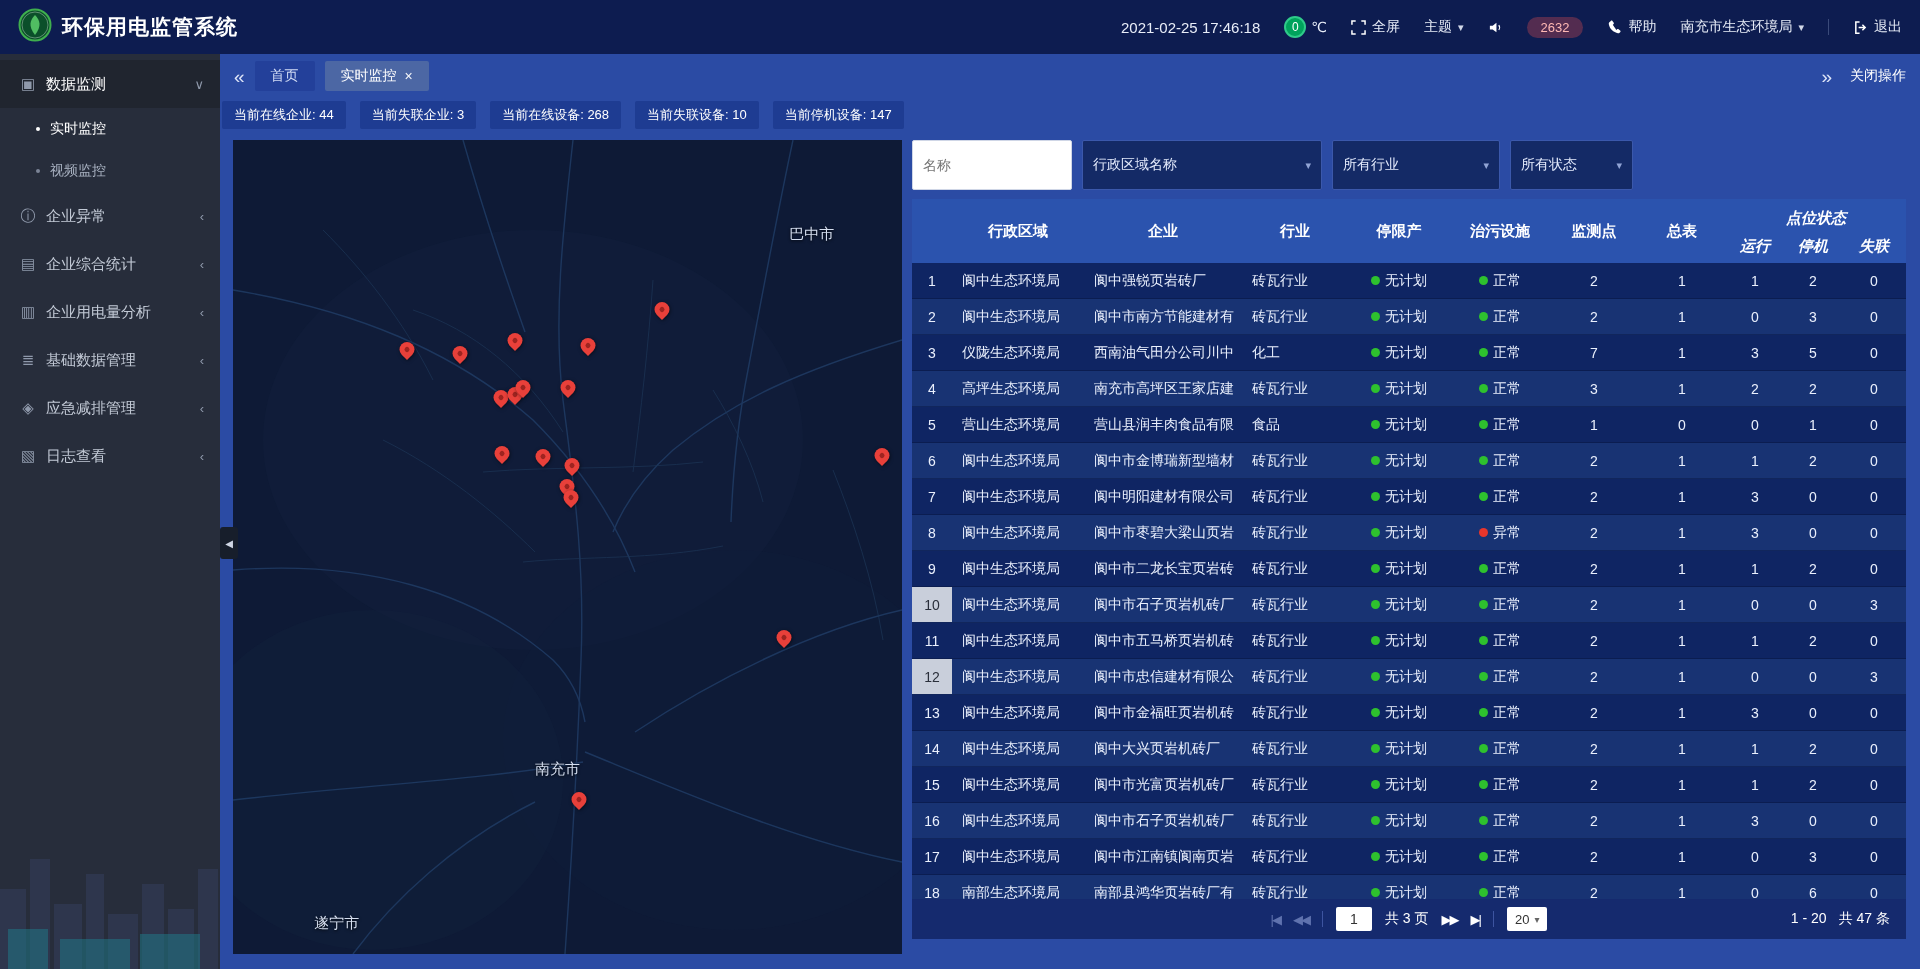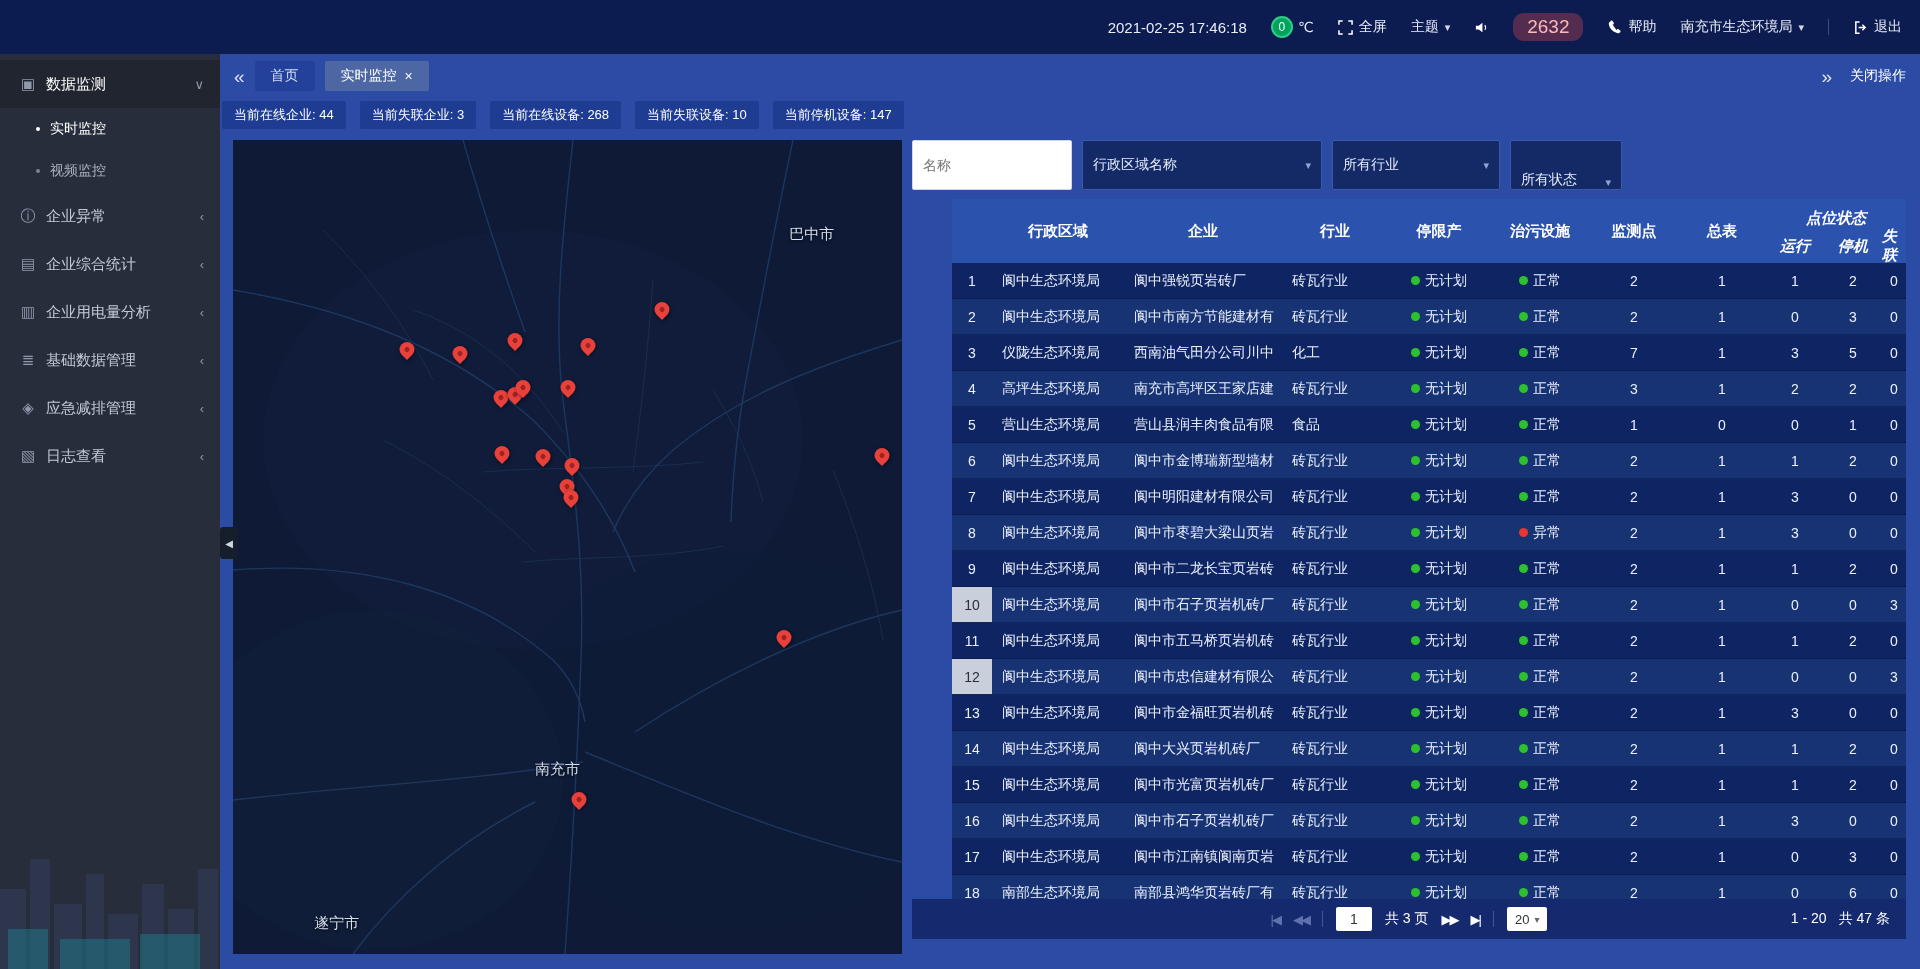--- a/index.html
+++ b/index.html
@@ -11,21 +11,21 @@
   .topbar{flex:0 0 54px;background:#0d1c50;display:flex;align-items:center;padding:0 18px;color:#fff;}
   .brand{display:flex;align-items:center;gap:10px;}
   .brand h1{font-size:21px;font-weight:bold;letter-spacing:1px;}
   .top-right{margin-left:auto;display:flex;align-items:center;gap:24px;font-size:14px;color:#e8edf8;}
   .datetime{font-size:15px;}
   .temp{display:flex;align-items:center;gap:5px;}
   .temp-badge{width:22px;height:22px;border-radius:50%;background:#00a35c;border:2px solid #2fcb8a;color:#fff;font-size:12px;display:flex;align-items:center;justify-content:center;}
   .top-item{display:flex;align-items:center;gap:6px;cursor:pointer;white-space:nowrap;}
   .top-item svg{display:block;}
   .caret{font-size:11px;opacity:.9;}
-  .alarm-chip{background:rgba(190,70,80,.40);color:#ffb9b4;border-radius:11px;padding:3px 14px;font-size:19px;cursor:pointer;}
+  .alarm-chip{background:rgba(190,70,80,.40);color:#ffb9b4;border-radius:11px;padding:3px 14px;font-size:13px;cursor:pointer;}
   .v-divider{width:1px;height:16px;background:#3a4a7a;}
 
   
   .shell{flex:1;display:flex;min-height:0;}
   .sidebar{flex:0 0 220px;background:#272d3b;position:relative;color:#c3cad6;overflow:hidden;}
   .side-menu{padding-top:6px;position:relative;z-index:2;}
   .sgroup{display:flex;align-items:center;height:48px;padding:0 16px;font-size:15px;cursor:pointer;}
   .sgroup.open{background:#20252f;color:#fff;}
   .sicon{width:24px;margin-right:6px;font-size:15px;color:#8f99ab;text-align:center;}
   .schev{margin-left:auto;font-size:13px;color:#8f99ab;}
@@ -57,23 +57,23 @@
   .pin{position:absolute;width:15px;height:15px;background:#e8403a;border-radius:50% 50% 50% 0;transform:translate(-50%,-100%) rotate(-45deg);box-shadow:0 1px 4px rgba(0,0,0,.55);z-index:3;cursor:pointer;}
   .pin::after{content:"";position:absolute;left:5px;top:5px;width:5px;height:5px;border-radius:50%;background:#9e2420;}
   .city{position:absolute;transform:translate(-50%,-50%);color:#d6dff0;font-size:15px;text-shadow:0 1px 3px rgba(0,0,0,.85);z-index:2;white-space:nowrap;}
 
   
   .panel{flex:1;display:flex;flex-direction:column;min-width:0;}
   .filters{flex:0 0 32px;display:flex;gap:10px;margin-bottom:9px;}
   .name-input{width:160px;background:#fff;border:1px solid #cfd6e6;border-radius:2px;padding:16px 10px;font-size:14px;color:#333;font-family:Liberation Sans, sans-serif;}
   .sel{display:flex;align-items:center;justify-content:space-between;padding:0 10px;background:#142a66;border:1px solid #3b58ab;color:#e3eafc;font-size:14px;border-radius:2px;cursor:pointer;}
   .sel .caret{color:#9fb2e2;}
-  .sel.w1{width:240px;gap:28px;}.sel.w2{width:168px;}.sel.w3{width:112px;align-items:flex-end;}
-
-  .table-wrap{--cols:40px 132px 158px 106px 102px 100px 88px 88px 58px 58px 1fr;flex:0 0 700px;height:700px;overflow:hidden;display:flex;flex-direction:column;margin-left:40px;}
+  .sel.w1{width:240px;gap:28px;}.sel.w2{width:168px;}.sel.w3{width:123px;}
+
+  .table-wrap{--cols:40px 132px 158px 106px 102px 100px 88px 88px 58px 58px 1fr;flex:0 0 700px;height:700px;overflow:hidden;display:flex;flex-direction:column;}
   .thead{flex:0 0 64px;display:grid;grid-template-columns:var(--cols);grid-template-rows:30px 34px;background:#2b53ae;color:#fff;}
   .th{display:flex;align-items:center;justify-content:center;font-weight:bold;font-size:15px;}
   .th.span2{grid-row:1/3;}
   .th.group{grid-row:1;grid-column:9/12;font-style:italic;align-items:flex-end;padding-bottom:1px;}
   .th.sub{grid-row:2;font-style:italic;}
   .tbody{flex:1;overflow:hidden;}
   .tr{display:grid;grid-template-columns:var(--cols);height:36px;font-size:14px;color:#eaf0fd;border-bottom:1px solid rgba(5,15,50,.35);}
   .tr:nth-child(odd){background:#0f2563;}
   .tr:nth-child(even){background:#183373;}
   .td{display:flex;align-items:center;justify-content:center;overflow:hidden;white-space:nowrap;}
@@ -90,20 +90,30 @@
   .pg-size{background:#fff;color:#333;height:24px;border-radius:2px;display:flex;align-items:center;padding:0 8px;gap:5px;font-size:13px;cursor:pointer;}
   .pg-size .caret{font-size:10px;color:#555;}
   .pg-range{position:absolute;right:16px;display:flex;gap:12px;}
 </style>
 </head>
 <body>
 
 <div class="app">
 
   <header class="topbar">
+    <div class="brand">
+      <span>
+        <svg width="34" height="34" viewBox="0 0 34 34">
+          <circle cx="17" cy="17" r="15.5" fill="#0b4f2a" stroke="#3fae4e" stroke-width="2"></circle>
+          <path d="M17 7 C22 12 24 18 17 27 C10 18 12 12 17 7 Z" fill="#58c968" opacity="0.9"></path>
+          <circle cx="17" cy="17" r="13" fill="none" stroke="#dfeee2" stroke-width="0.8" opacity="0.5"></circle>
+        </svg>
+      </span>
+      <h1>环保用电监管系统</h1>
+    </div>
     <div class="top-right">
       <span class="datetime">2021-02-25 17:46:18</span>
       <span class="temp">
         <span class="temp-badge">0</span>
         <span>℃</span>
       </span>
       <span class="top-item">
         <span>
           <svg width="15" height="15" viewBox="0 0 16 16">
               <path d="M1 5V1h4M11 1h4v4M15 11v4h-4M5 15H1v-4" fill="none" stroke="#fff" stroke-width="1.6"></path>

